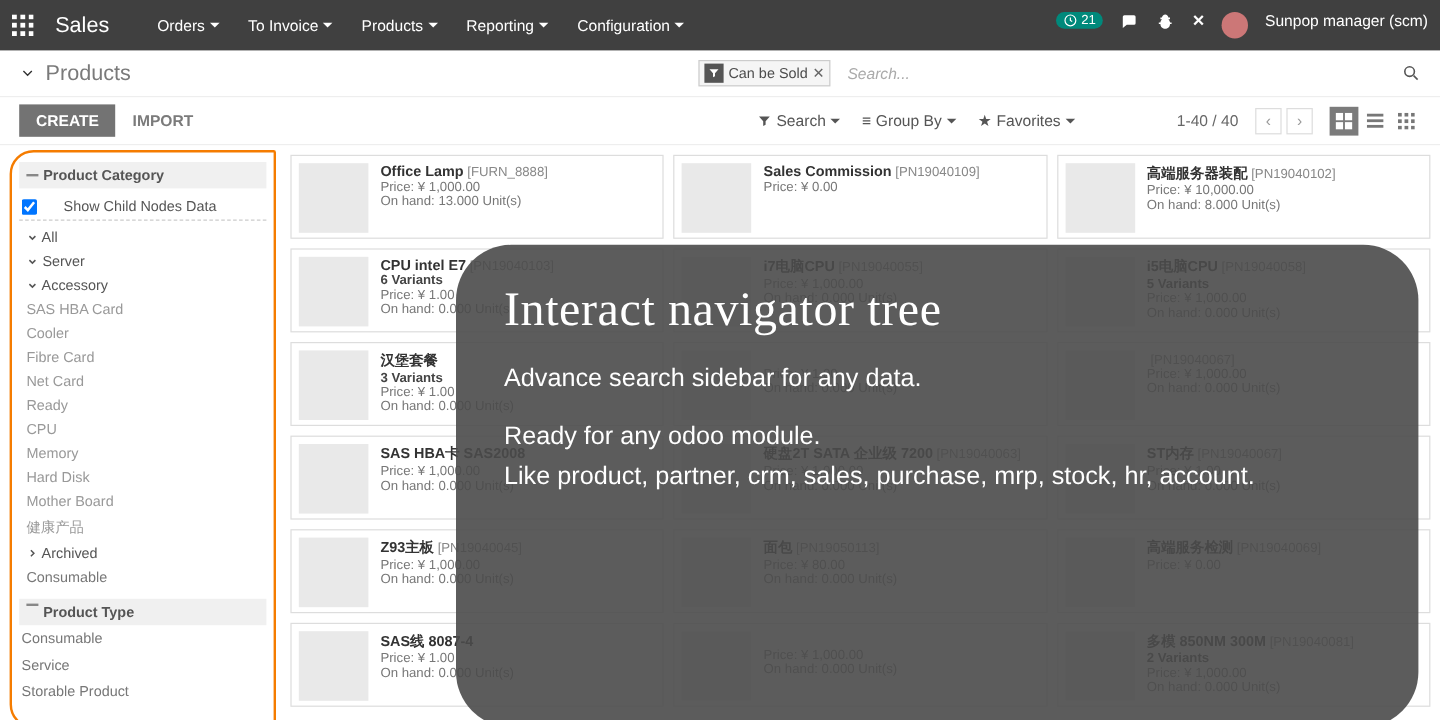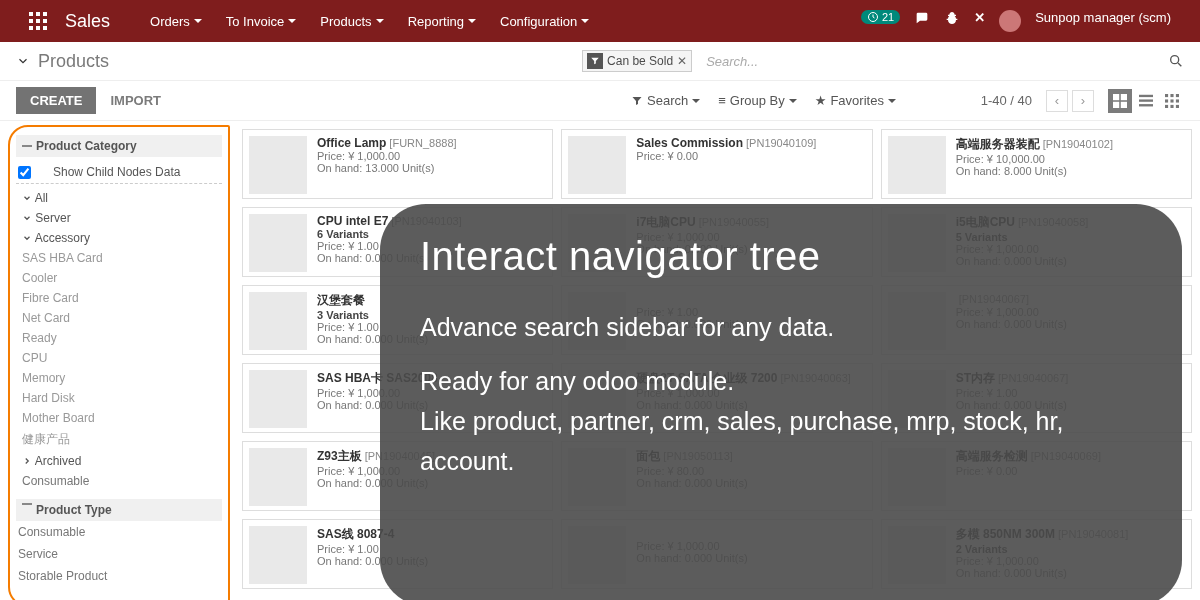--- a/index.html
+++ b/index.html
@@ -1,17 +1,17 @@
 <!DOCTYPE html>
 <html><head>
 <meta charset="utf-8">
 <style>
 *{box-sizing:border-box;margin:0;padding:0;font-family:"Segoe UI",Arial,sans-serif}
 body{background:#fff;font-size:13px;color:#4c4c4c;overflow:hidden;width:1200px;height:600px;position:relative}
-.topbar{height:42px;background:#7f1d1d;color:#fff;display:flex;align-items:center;padding:0 29px}
+.topbar{height:42px;background:#404040;color:#fff;display:flex;align-items:center;padding:0 10px}
 .topbar .apps-ico{width:18px;height:18px;display:inline-block;margin-right:18px}
 .brand{font-size:18px;font-weight:500;margin-right:40px}
 .menu{display:flex;gap:24px;flex:1}
 .menu-item{color:#fff;cursor:pointer;display:flex;align-items:center;gap:4px}
 .caret-d{width:0;height:0;border-left:4px solid transparent;border-right:4px solid transparent;border-top:4px solid #fff}
 .topbar-right{display:flex;align-items:flex-start;gap:14px}
 .badge-pill{background:#00897b;border-radius:10px;padding:1px 6px;font-size:11px;display:flex;align-items:center;gap:3px}
 .avatar{width:22px;height:22px;border-radius:50%;background:#c77;display:inline-block}
 .breadcrumb-bar{display:flex;align-items:center;padding:8px 16px;gap:8px;border-bottom:1px solid #eee}
 .breadcrumb-bar .chev{color:#333}
@@ -48,22 +48,22 @@
 .pt-item{padding:4px 2px;color:#777;font-size:12px;cursor:pointer}
 .grid{flex:1;padding:8px;display:grid;grid-template-columns:repeat(3,1fr);gap:8px;align-content:start;overflow:hidden}
 .card{border:1px solid #ddd;display:flex;height:70px;background:#fff}
 .card .thumb{width:58px;height:58px;margin:6px;background:#e9e9e9;flex-shrink:0;display:flex;align-items:center;justify-content:center}
 .card .info{padding:6px 4px;overflow:hidden}
 .card .title{font-weight:700;color:#333;font-size:12px}
 .card .sku{color:#888;font-weight:400;font-size:11px;margin-left:3px}
 .card .variants{font-weight:700;color:#444;font-size:11px}
 .card .line{color:#777;font-size:11px}
 .overlay{position:absolute;top:204px;left:380px;right:18px;bottom:-6px;background:rgba(74,74,74,0.9);border-radius:46px;color:#fff;padding:30px 40px}
-.overlay h1{font-family:Liberation Sans, sans-serif;font-weight:300;font-size:40px;margin-bottom:28px;letter-spacing:0.5px}
-.overlay p{font-family:"Century Gothic","Segoe UI",sans-serif;font-weight:300;font-size:25px;line-height:1.6}
+.overlay h1{font-family:Liberation Serif, serif;font-weight:300;font-size:40px;margin-bottom:18px;letter-spacing:0.5px}
+.overlay p{font-family:"Century Gothic","Segoe UI",sans-serif;font-weight:300;font-size:21px;line-height:1.6}
 svg{display:block}
 </style>
 </head>
 <body>
 
 <div class="topbar">
   <span class="apps-ico">
     <svg viewBox="0 0 18 18" fill="#fff">
         <rect x="0" y="0" width="4" height="4"></rect>
         <rect x="7" y="0" width="4" height="4"></rect>

